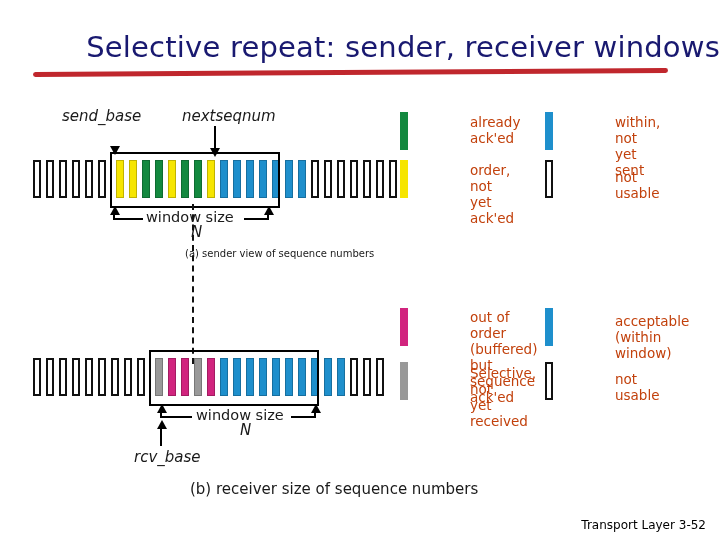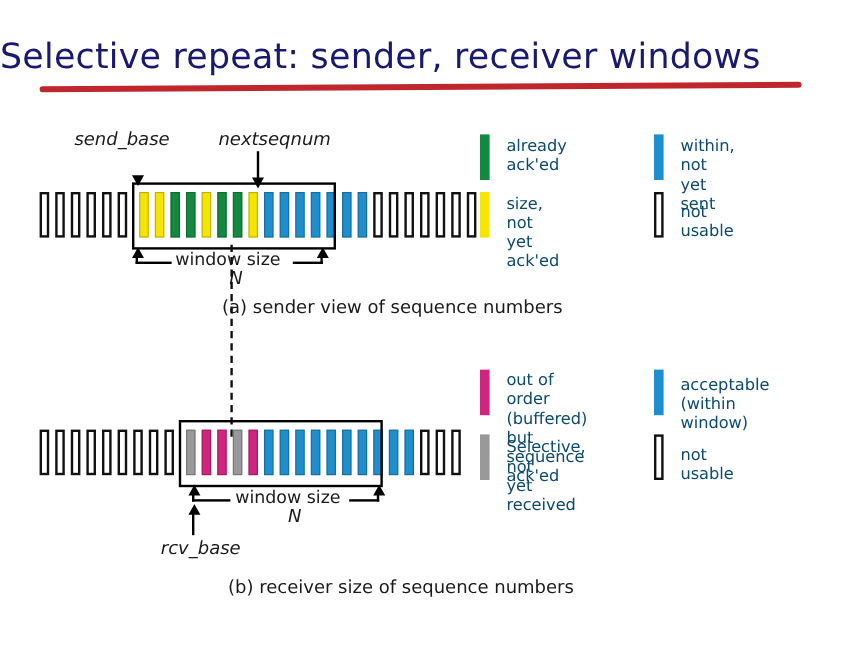--- a/index.html
+++ b/index.html
@@ -6,21 +6,21 @@
   body{
     width:720px;height:540px;
     background:#ffffff;
     font-family:"Liberation Sans", sans-serif;
     overflow:hidden;
     position:relative;
   }
   .slide{position:absolute;inset:0;}
 
   
-  .title-wrap{position:absolute;left:0;top:30px;width:720px;text-align:left;}
+  .title-wrap{position:absolute;left:0;top:30px;width:720px;text-align:right;}
   .title{
     font-family:"DejaVu Sans", sans-serif;
     font-size:29px;
     color:#191970;
     letter-spacing:.2px;
     white-space:nowrap;
     display:inline-block;
   }
   .title-rule{
     position:absolute;left:33px;top:70px;width:635px;height:5px;
@@ -68,21 +68,21 @@
     position:absolute;width:0;border-left:2px dashed #111;
   }
 
   
   .legend-item{position:absolute;}
   .swatch{position:absolute;width:8px;height:38px;box-sizing:border-box;}
   .swatch.empty{border:2.5px solid #111;background:#fff;}
   .legend-text{
     position:absolute;
     font-family:"DejaVu Sans", sans-serif;
-    font-size:13.5px;color:#0c4a6e;line-height:1.18;white-space:pre-line;
+    font-size:13.5px;color:#c2410c;line-height:1.18;white-space:pre-line;margin-left:48px;
   }
 
   
   .footer{
     position:absolute;right:14px;bottom:8px;
     font-family:"DejaVu Sans", sans-serif;
     font-size:12px;color:#000;
   }
 </style>
 </head>
@@ -146,21 +146,21 @@
 
     <div class="arrow-up" style="left:110px;top:206px;"></div>
     <div class="vline" style="left:113px;top:212px;height:8px;"></div>
     <div class="hline" style="left:113px;top:218px;width:30px;"></div>
     <div class="hline" style="left:244px;top:218px;width:25px;"></div>
     <div class="vline" style="left:267px;top:212px;height:8px;"></div>
     <div class="arrow-up" style="left:264px;top:206px;"></div>
     <div class="lbl" style="left:146px;top:209px;font-size:14.5px;">window size</div>
     <div class="lbl ital" style="left:191px;top:224px;font-size:15px;">N</div>
 
-    <div class="lbl" style="left:185px;top:248px;font-size:15px;">(a) sender view of sequence numbers</div>
+    <div class="lbl" style="left:185px;top:248px;font-size:10px;">(a) sender view of sequence numbers</div>
   </div>
 
   <div class="dashed" style="left:192px;top:204px;height:160px;"></div>
 
   <div>
 
     <div class="strip" id="recv-left" style="left:33px;top:358px;">
         <div class="cell empty"></div>
         <div class="cell empty"></div>
         <div class="cell empty"></div>
@@ -215,21 +215,21 @@
   </div>
 
   <div>
     <div class="legend-item" style="left:400px;top:112px;">
       <div class="swatch" id="s-lg-0" style="background: rgb(19, 137, 63);"></div>
       <div class="legend-text" style="left:22px;top:3px;">already
 ack'ed</div>
     </div>
     <div class="legend-item" style="left:400px;top:160px;">
       <div class="swatch" id="s-lg-1" style="background: rgb(246, 229, 0);"></div>
-      <div class="legend-text" style="left:22px;top:3px;">size, not
+      <div class="legend-text" style="left:22px;top:3px;">order, not
 yet ack'ed</div>
     </div>
     <div class="legend-item" style="left:545px;top:112px;">
       <div class="swatch" id="s-lg-2" style="background: rgb(30, 143, 204);"></div>
       <div class="legend-text" style="left:22px;top:3px;">within, not
 yet sent</div>
     </div>
     <div class="legend-item" style="left:545px;top:160px;">
       <div class="swatch empty" id="s-lg-3"></div>
       <div class="legend-text" style="left:22px;top:10px;">not usable</div>
@@ -252,13 +252,14 @@
       <div class="swatch" id="r-lg-2" style="background: rgb(30, 143, 204);"></div>
       <div class="legend-text" style="left:22px;top:6px;">acceptable
 (within window)</div>
     </div>
     <div class="legend-item" style="left:545px;top:362px;">
       <div class="swatch empty" id="r-lg-3"></div>
       <div class="legend-text" style="left:22px;top:10px;">not usable</div>
     </div>
   </div>
 
+  <div class="footer">Transport Layer 3-52</div>
 </div>
 
 </body></html>

